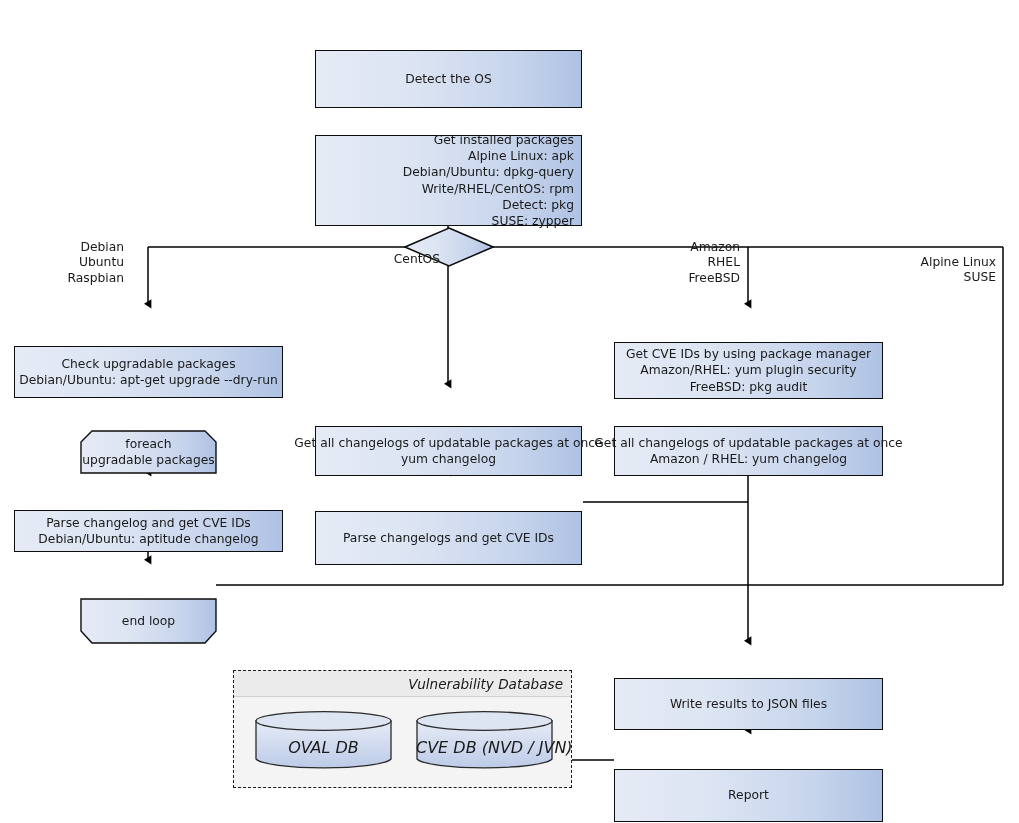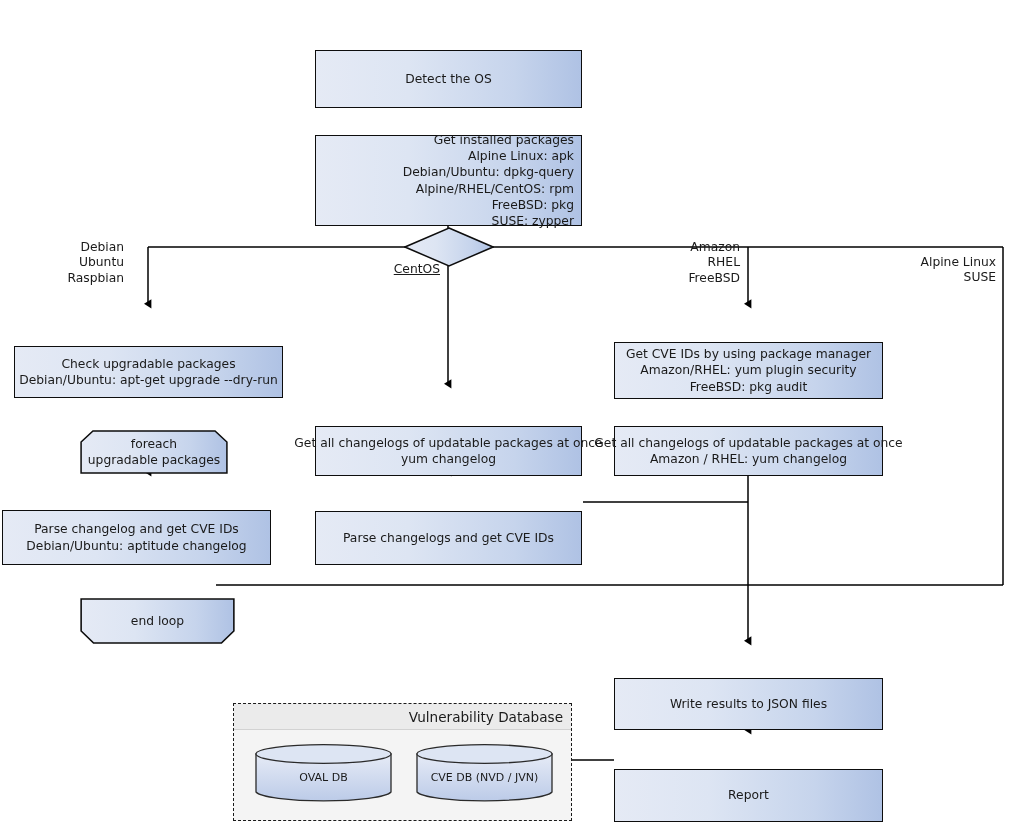--- a/index.html
+++ b/index.html
@@ -108,21 +108,21 @@
     color: #1a1a1a;
     line-height: 26px;
   }
   .cylinder {
     position: absolute;
   }
   .cyl-label {
     position: absolute;
     width: 100%;
     text-align: center;
-    font-size: 11px;
+    font-size: 16px;
     color: #1a1a1a;
     white-space: nowrap;
   }
 </style>
 </head>
 <body>
 
 <div id="canvas">
 
   <svg id="wires" viewBox="0 0 1019 823">
@@ -170,22 +170,22 @@
 
   <div class="node" style="left:315px; top:14px; width:267px; height:58px;">
     <span class="txt">Detect the OS</span>
   </div>
 
   <div class="node right-align" style="left:315px; top:99px; width:267px; height:91px;">
     <span class="txt">
       <span>Get installed packages</span><br>
       <span>Alpine Linux: apk</span><br>
       <span>Debian/Ubuntu: dpkg-query</span><br>
-      <span>Alpine/RHEL/CentOS: rpm</span><br>
-      <span>FreeBSD: pkg</span><br>
+      <span>Write/RHEL/CentOS: rpm</span><br>
+      <span>Detect: pkg</span><br>
       <span>SUSE: zypper</span>
     </span>
   </div>
 
   <div class="diamond" style="left:404px; top:227px; width:90px; height:40px;">
     <svg class="shape-svg" viewBox="0 0 90 40" preserveAspectRatio="none">
       <defs>
         <linearGradient id="gradDiamond" x1="0" y1="0" x2="1" y2="0">
           <stop offset="0%" stop-color="#e5eaf5"></stop>
           <stop offset="35%" stop-color="#dde5f3"></stop>
@@ -196,21 +196,21 @@
       <polygon points="45,1 89,20 45,39 1,20" fill="url(#gradDiamond)" stroke="#0d0d0d" stroke-width="1.5"></polygon>
     </svg>
   </div>
 
   <div class="branch-label ra" style="left:44px; top:240px; width:80px;">
     <span>Debian</span><br>
     <span>Ubuntu</span><br>
     <span>Raspbian</span>
   </div>
 
-  <div class="branch-label ra" style="left:350px; top:262px; width:90px;text-decoration:underline;">
+  <div class="branch-label ra" style="left:350px; top:252px; width:90px;">
     <span>CentOS</span>
   </div>
 
   <div class="branch-label ra" style="left:660px; top:240px; width:80px;">
     <span>Amazon</span><br>
     <span>RHEL</span><br>
     <span>FreeBSD</span>
   </div>
 
   <div class="branch-label ra" style="left:893px; top:255px; width:103px;">
@@ -218,46 +218,46 @@
     <span>SUSE</span>
   </div>
 
   <div class="node" style="left:14px; top:310px; width:269px; height:52px;">
     <span class="txt">
       <span>Check upgradable packages</span><br>
       <span>Debian/Ubuntu: apt-get upgrade --dry-run</span>
     </span>
   </div>
 
-  <div class="node loop-start" style="left:80px; top:394px; width:148px; height:44px;">
+  <div class="node loop-start" style="left:80px; top:394px; width:137px; height:44px;">
     <svg class="shape-svg" viewBox="0 0 137 44" preserveAspectRatio="none">
       <defs>
         <linearGradient id="gradLoop1" x1="0" y1="0" x2="1" y2="0">
           <stop offset="0%" stop-color="#e5eaf5"></stop>
           <stop offset="35%" stop-color="#dde5f3"></stop>
           <stop offset="75%" stop-color="#c6d4ec"></stop>
           <stop offset="100%" stop-color="#afc2e4"></stop>
         </linearGradient>
       </defs>
       <polygon points="1,12 12,1 125,1 136,12 136,43 1,43" fill="url(#gradLoop1)" stroke="#0d0d0d" stroke-width="1.4"></polygon>
     </svg>
     <span class="loop-label">
       <span>foreach</span><br>
       <span>upgradable  packages</span>
     </span>
   </div>
 
-  <div class="node" style="left:2px; top:474px; width:269px; height:55px;text-align:center;">
+  <div class="node" style="left:14px; top:474px; width:269px; height:42px;text-align:center;">
     <span class="txt">
       <span>Parse changelog and get  CVE IDs</span><br>
       <span>Debian/Ubuntu: aptitude changelog</span>
     </span>
   </div>
 
-  <div class="node loop-end" style="left:80px; top:562px; width:155px; height:46px;">
+  <div class="node loop-end" style="left:80px; top:562px; width:137px; height:46px;">
     <svg class="shape-svg" viewBox="0 0 137 46" preserveAspectRatio="none">
       <defs>
         <linearGradient id="gradLoop2" x1="0" y1="0" x2="1" y2="0">
           <stop offset="0%" stop-color="#e5eaf5"></stop>
           <stop offset="35%" stop-color="#dde5f3"></stop>
           <stop offset="75%" stop-color="#c6d4ec"></stop>
           <stop offset="100%" stop-color="#afc2e4"></stop>
         </linearGradient>
       </defs>
       <polygon points="1,1 136,1 136,33 125,45 12,45 1,33" fill="url(#gradLoop2)" stroke="#0d0d0d" stroke-width="1.4"></polygon>
@@ -292,21 +292,21 @@
   </div>
 
   <div class="node" style="left:614px; top:642px; width:269px; height:52px;">
     <span class="txt">Write results to JSON files</span>
   </div>
 
   <div class="node" style="left:614px; top:733px; width:269px; height:53px;">
     <span class="txt">Report</span>
   </div>
 
-  <div class="group-box" style="left:233px; top:703px; width:339px; height:118px;">
+  <div class="group-box" style="left:233px; top:670px; width:339px; height:118px;font-style:italic;">
     <div class="group-title">Vulnerability Database</div>
 
     <div class="cylinder" style="left:21px; top:40px; width:137px; height:58px;">
       <svg class="shape-svg" viewBox="0 0 137 58" preserveAspectRatio="none">
         <defs>
           <linearGradient id="gradCyl1" x1="0" y1="0" x2="0" y2="1">
             <stop offset="0%" stop-color="#e6ebf6"></stop>
             <stop offset="100%" stop-color="#bccbe8"></stop>
           </linearGradient>
         </defs>

